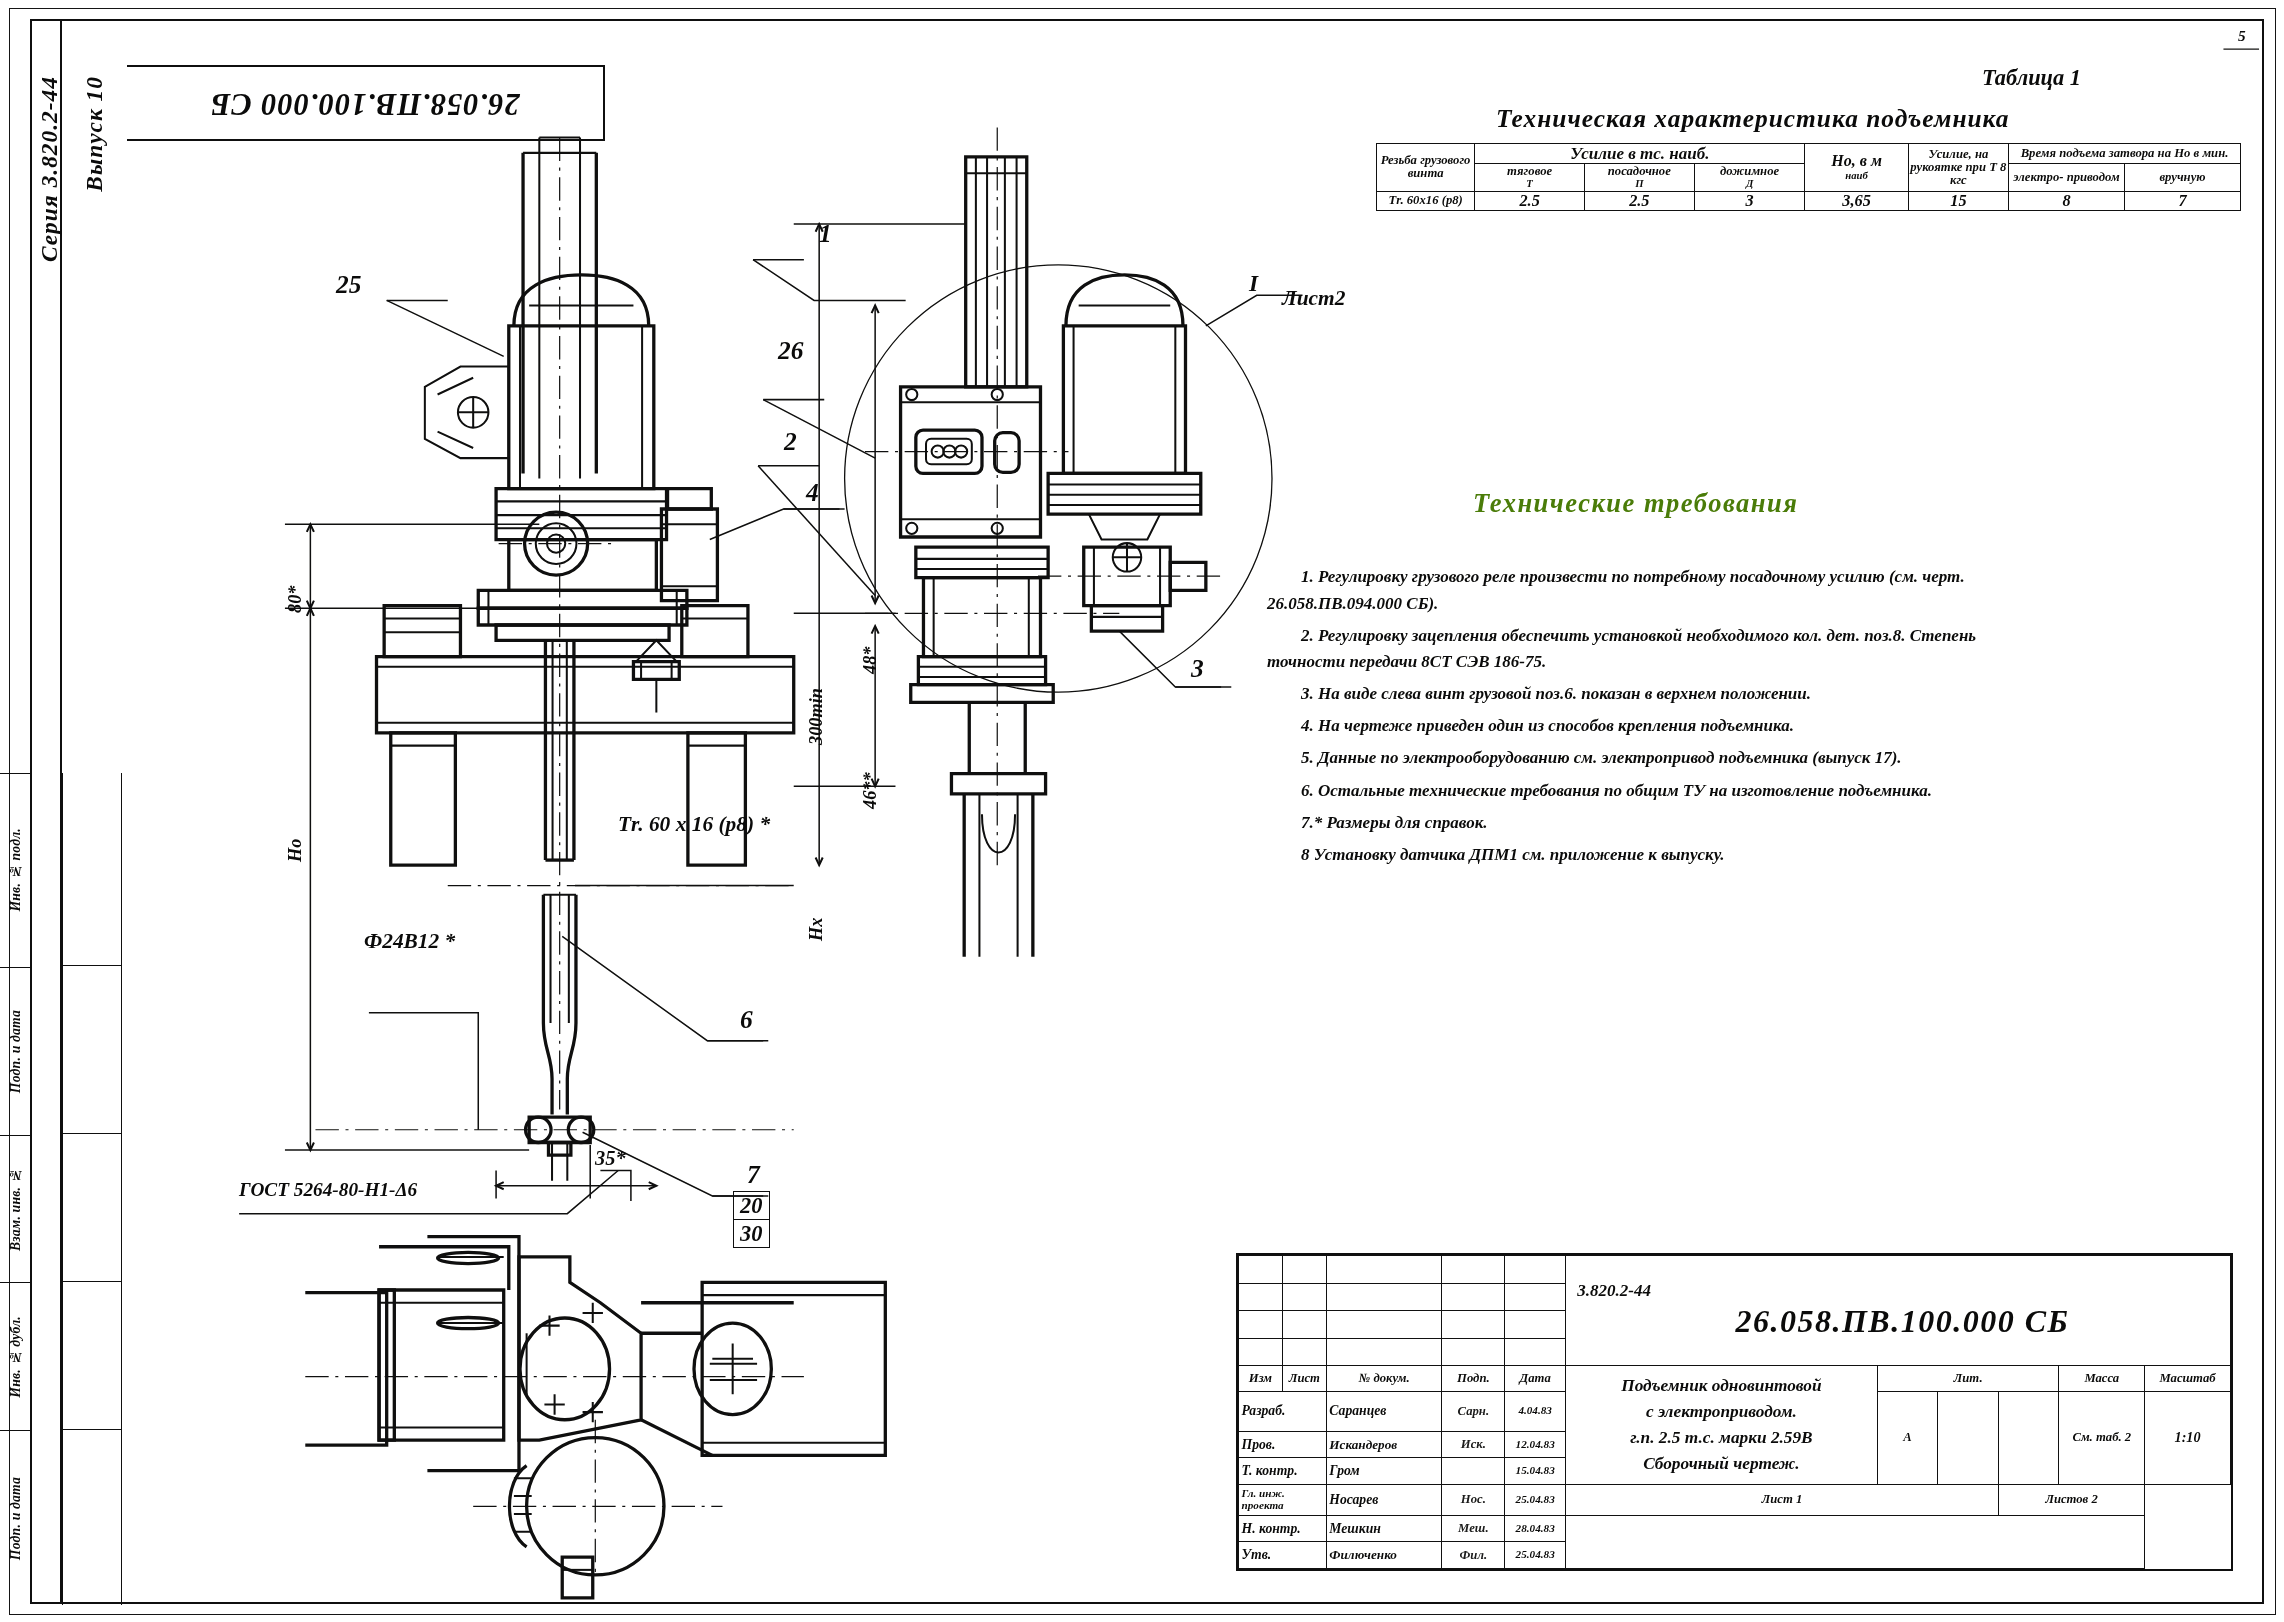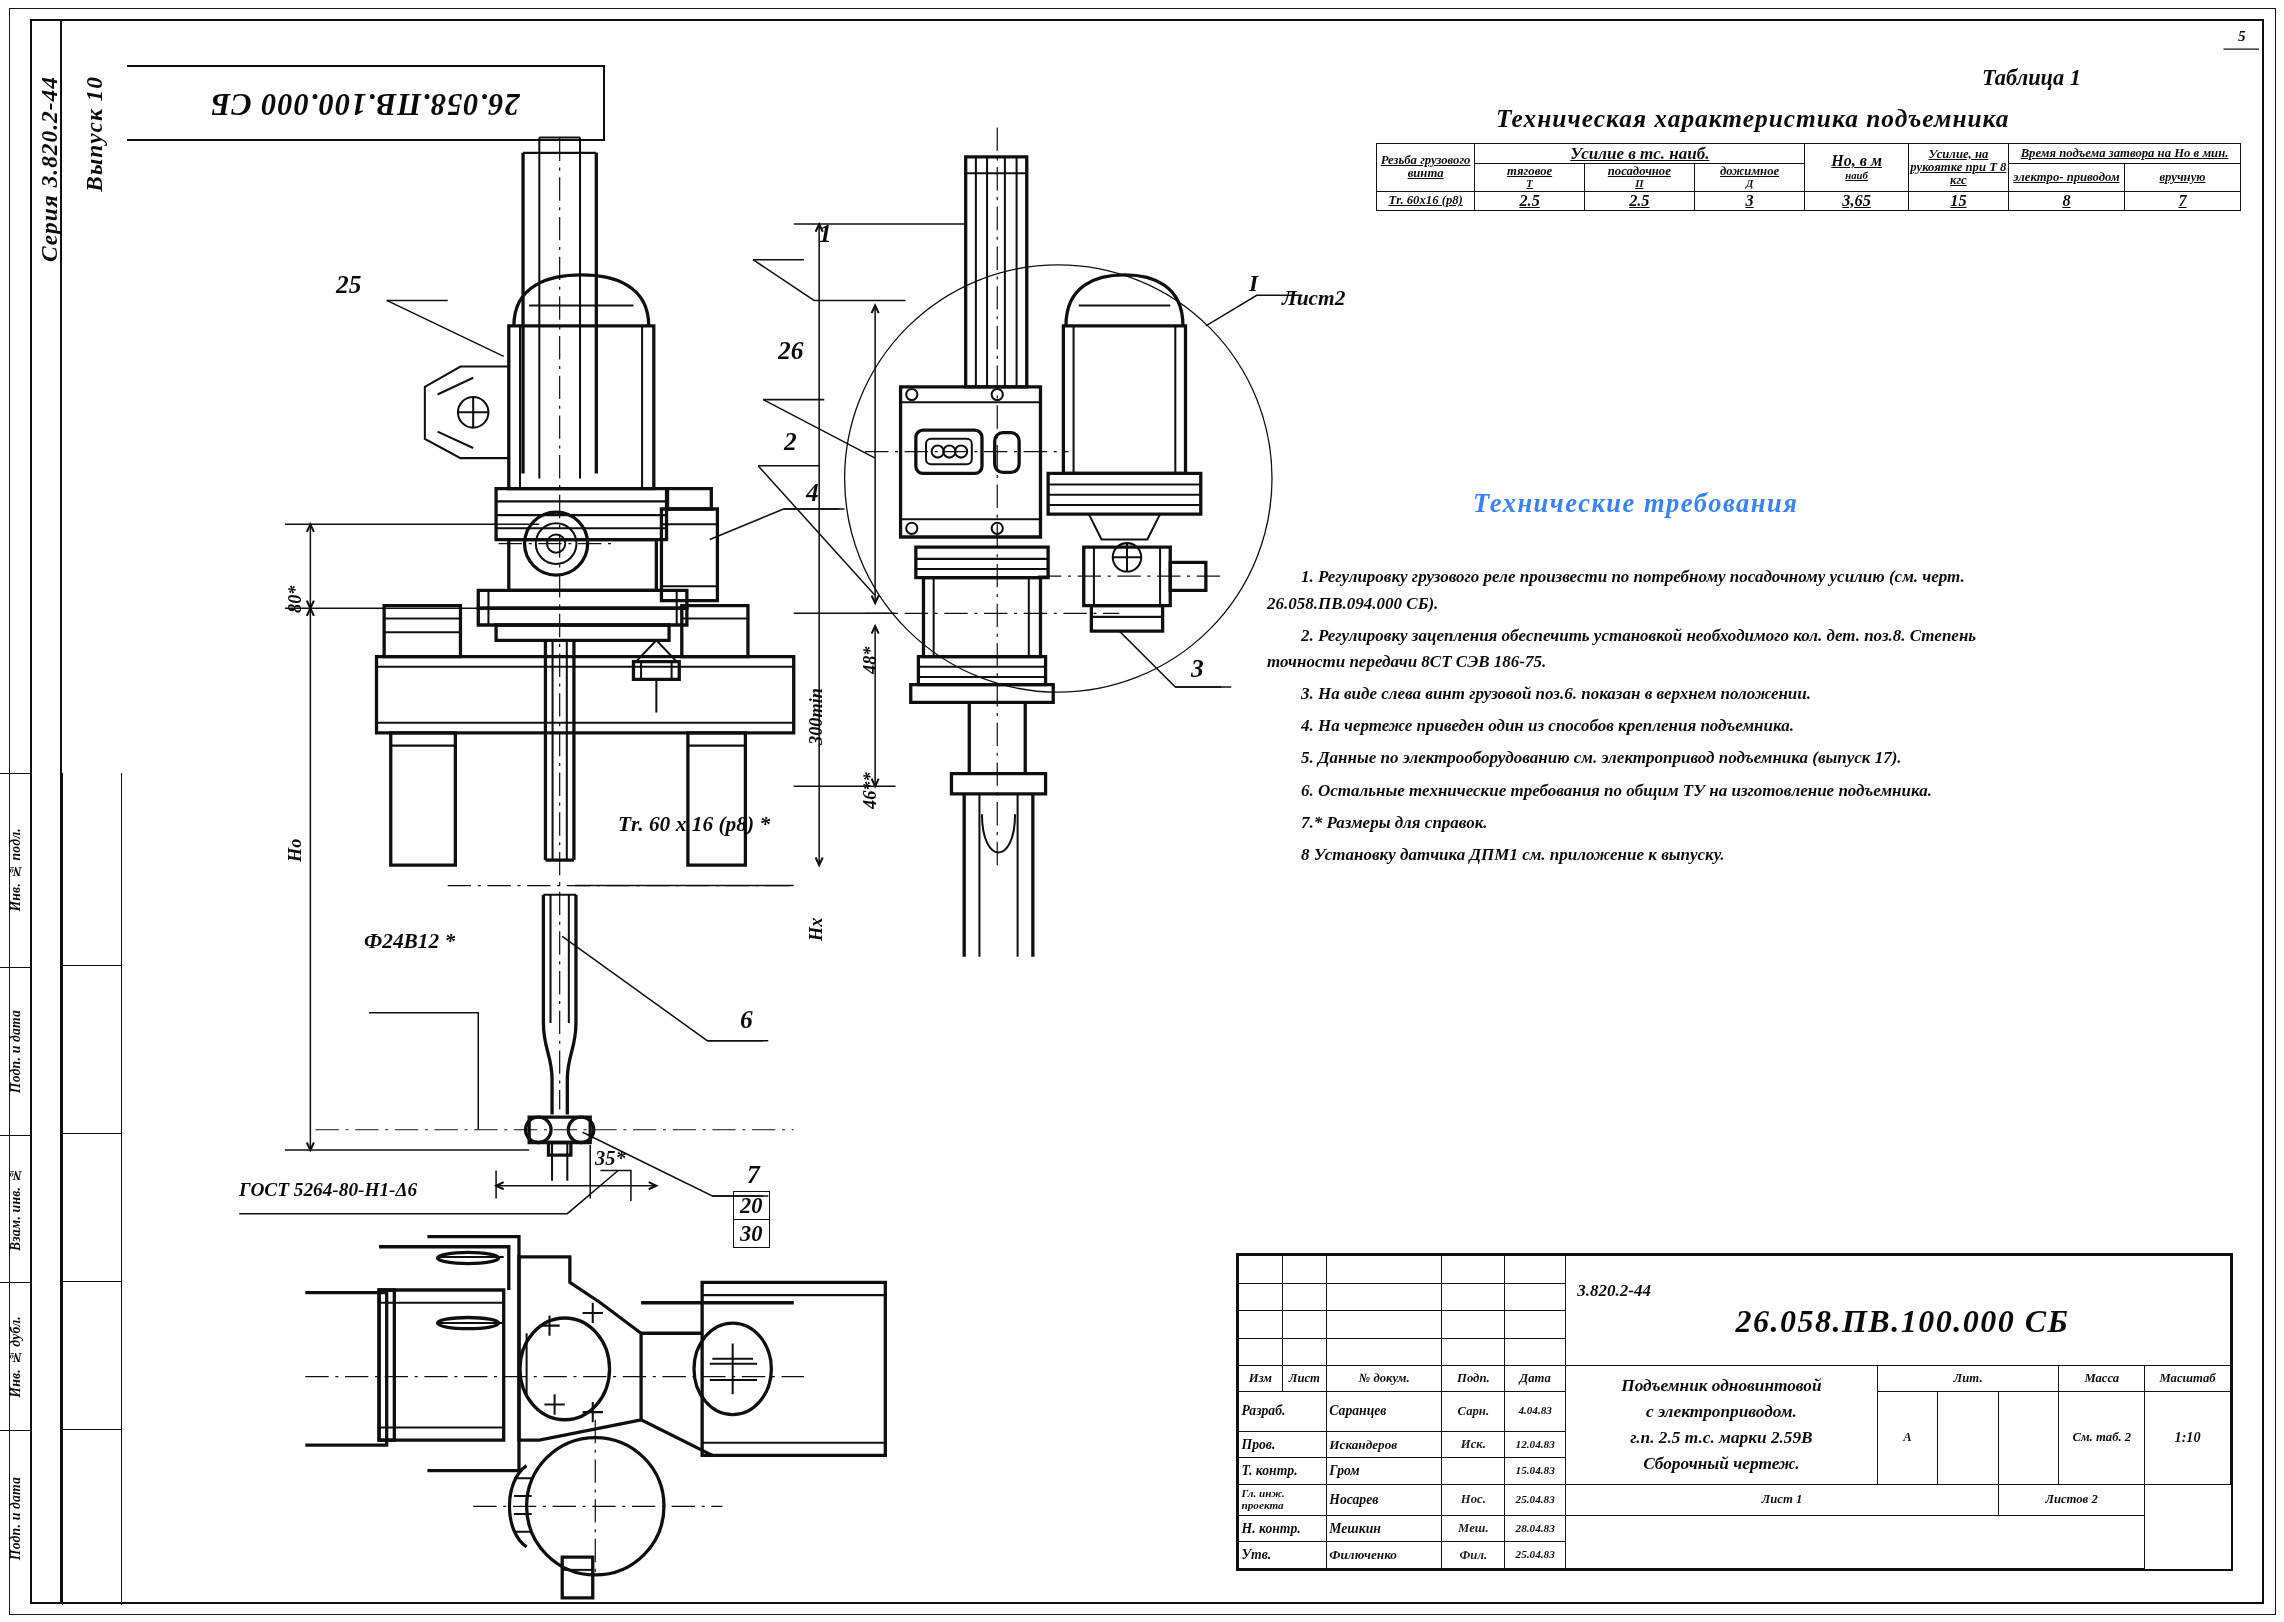--- a/index.html
+++ b/index.html
@@ -116,40 +116,39 @@
     font-style: italic; font-weight: 700;
     color: #111;
     white-space: nowrap;
   }
   table.spec {
     position: absolute;
     border-collapse: collapse;
     font-style: italic;
     font-weight: 700;
     color: #111;
-    text-decoration: underline;
   }
   table.spec td, table.spec th {
     border: 1.5px solid #161616;
     text-align: center;
     vertical-align: middle;
     padding: 1px 1.5px;
     line-height: 1.02;
     font-weight: 700;
   }
   table.spec th { font-size: 12.7px; }
   table.spec td { font-size: 16.3px; }
   .sub { font-size: 10.7px; display:block; line-height:1.05; }
 
   
   .tr-title {
     position: absolute;
     font-size: 26.5px;
     font-style: italic; font-weight: 700;
-    color: #3b82f6;
+    color: #4d7c0f;
     letter-spacing: 1.5px;
     white-space: nowrap;
   }
   .tr-list {
     position: absolute;
     width: 758px;
     font-size: 17px;
     font-style: italic;
     font-weight: 700;
     color: #111;

